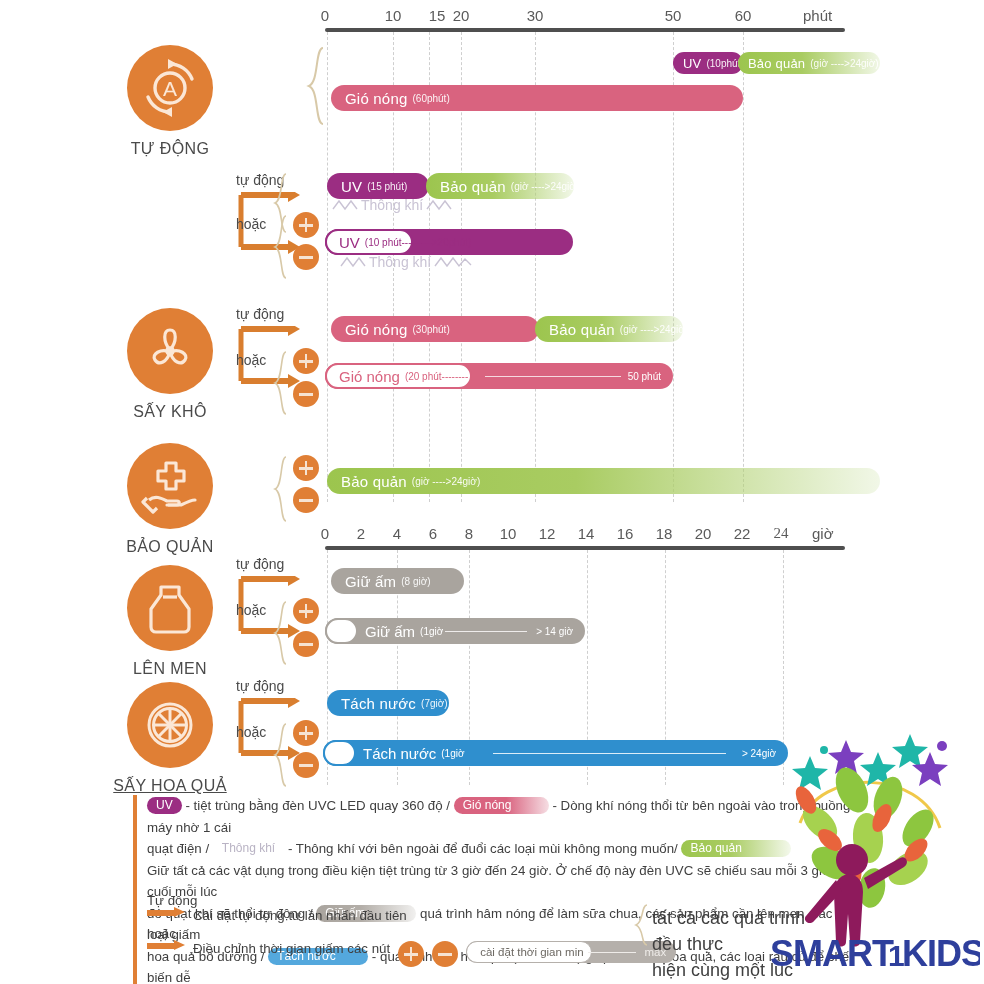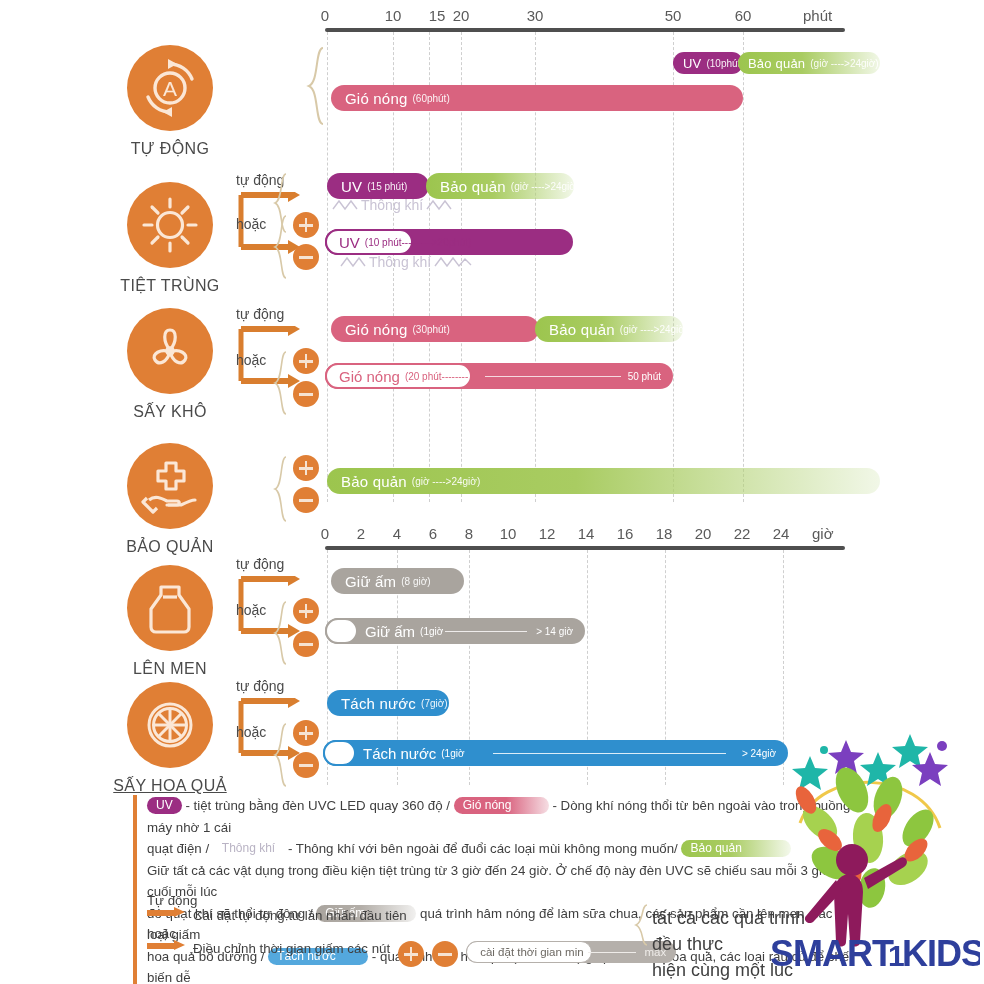--- a/index.html
+++ b/index.html
@@ -233,38 +233,20 @@
   <div class="bar green small" style="left:738px; top:52px; width:142px;">
     <span class="nm">Bảo quản</span>
     <span class="sub">(giờ ----&gt;24giờ)</span>
   </div>
 
   <div class="bar pink" style="left:331px; top:85px; width:412px;">
     <span class="nm">Gió nóng</span>
     <span class="sub">(60phút)</span>
   </div>
 
-  <div class="icon-cell" style="left:95px; top:182px;">
-    <div class="circ">
-      <svg viewBox="0 0 86 86">
-        <g stroke="#fbe7d6" stroke-width="3.2" stroke-linecap="round" fill="none">
-          <circle cx="43" cy="43" r="12.5"></circle>
-          <line x1="43" y1="17" x2="43" y2="25"></line>
-          <line x1="43" y1="61" x2="43" y2="69"></line>
-          <line x1="17" y1="43" x2="25" y2="43"></line>
-          <line x1="61" y1="43" x2="69" y2="43"></line>
-          <line x1="25" y1="25" x2="31" y2="31"></line>
-          <line x1="55" y1="55" x2="61" y2="61"></line>
-          <line x1="25" y1="61" x2="31" y2="55"></line>
-          <line x1="55" y1="31" x2="61" y2="25"></line>
-        </g>
-      </svg>
-    </div>
-    <div class="mode-label">TIỆT TRÙNG</div>
-  </div>
 
   <div class="ctrl" style="left:236px; top:172px; width:70px;">
     <div class="tu">tự động</div>
   </div>
   <svg style="position:absolute; left:238px; top:192px;" width="68" height="62">
     <path d="M3 3 L3 55" stroke="#d97e2f" stroke-width="5" fill="none"></path>
     <path d="M3 3 L52 3" stroke="#d97e2f" stroke-width="6" fill="none"></path>
     <path d="M50 -4 l12 7 -12 7 z" fill="#d97e2f"></path>
     <path d="M3 55 L52 55" stroke="#d97e2f" stroke-width="6" fill="none"></path>
     <path d="M50 48 l12 7 -12 7 z" fill="#d97e2f"></path>
@@ -411,21 +393,21 @@
     <div class="tick-label" style="left:72px;">4</div>
     <div class="tick-label" style="left:108px;">6</div>
     <div class="tick-label" style="left:144px;">8</div>
     <div class="tick-label" style="left:183px;">10</div>
     <div class="tick-label" style="left:222px;">12</div>
     <div class="tick-label" style="left:261px;margin-top:19px;">14</div>
     <div class="tick-label" style="left:300px;">16</div>
     <div class="tick-label" style="left:339px;">18</div>
     <div class="tick-label" style="left:378px;">20</div>
     <div class="tick-label" style="left:417px;">22</div>
-    <div class="tick-label" style="left:456px;">24</div>
+    <div class="tick-label" style="left:456px;font-family:Liberation Serif, serif;">24</div>
     <div class="tick-label unit" style="left:487px;">giờ</div>
   </div>
 
   <div class="gridline" style="left:327px; top:550px; height:235px;"></div>
   <div class="gridline" style="left:397px; top:550px; height:235px;"></div>
   <div class="gridline" style="left:469px; top:550px; height:235px;"></div>
   <div class="gridline" style="left:587px; top:550px; height:235px;"></div>
   <div class="gridline" style="left:665px; top:550px; height:235px;"></div>
   <div class="gridline" style="left:783px; top:550px; height:235px;"></div>
 

